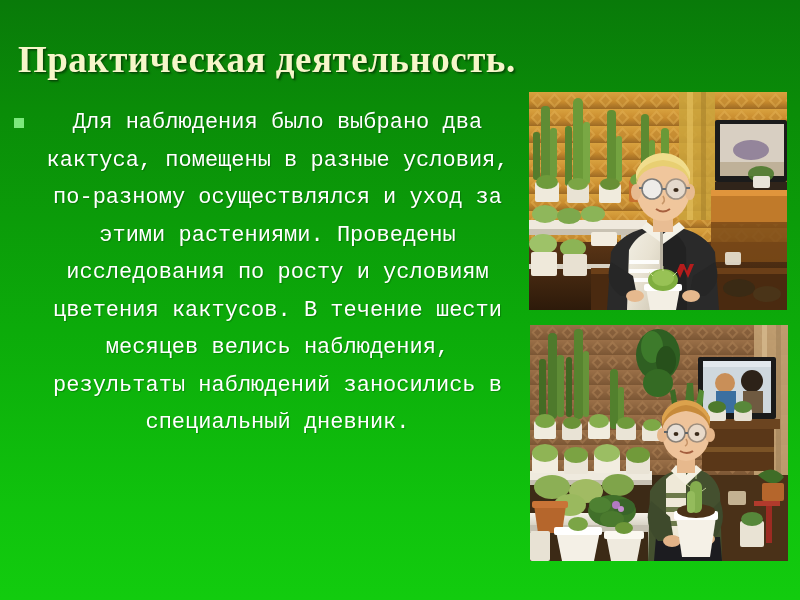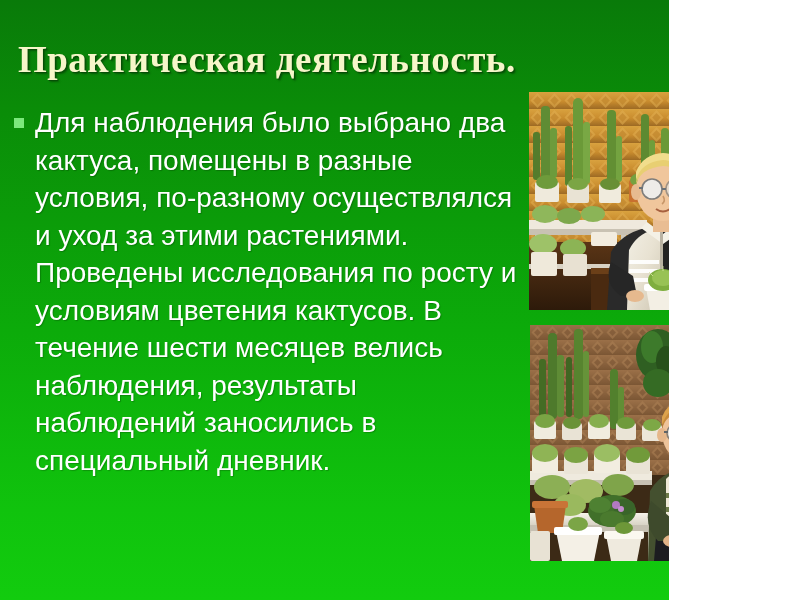--- a/index.html
+++ b/index.html
@@ -7,21 +7,21 @@
     padding: 0;
   }
   body {
     width: 800px;
     height: 600px;
     overflow: hidden;
     font-family: "Liberation Sans", sans-serif;
   }
   .slide {
     position: relative;
-    width: 669px;
+    width: 800px;
     height: 600px;
     background: linear-gradient(to bottom, #097a09 0%, #0a8c08 18%, #0cab0a 55%, #10c30d 85%, #12cc0e 100%);
     overflow: hidden;
   }
 
   
   .slide-title {
     position: absolute;
     left: 18px;
     top: 38px;
@@ -50,26 +50,26 @@
     width: 10px;
     height: 10px;
     margin-top: 14px;
     margin-right: 11px;
     margin-left: 6px;
     background: #7ce87c;
   }
   .body-text {
     flex: 1 1 auto;
     color: #ffffff;
-    font-family: Liberation Sans, sans-serif;
-    font-size: 28px;
+    font-family: Liberation Mono, monospace;
+    font-size: 22px;
     line-height: 37.5px;
     font-weight: 400;
     text-shadow: 1px 1px 1px rgba(0,0,0,0.22);
-    text-align: left;
+    text-align: center;
     word-spacing: 0px;
   }
 
   
   .photo {
     position: absolute;
     overflow: hidden;
     background: #6b4a22;
   }
   #photo-top {

